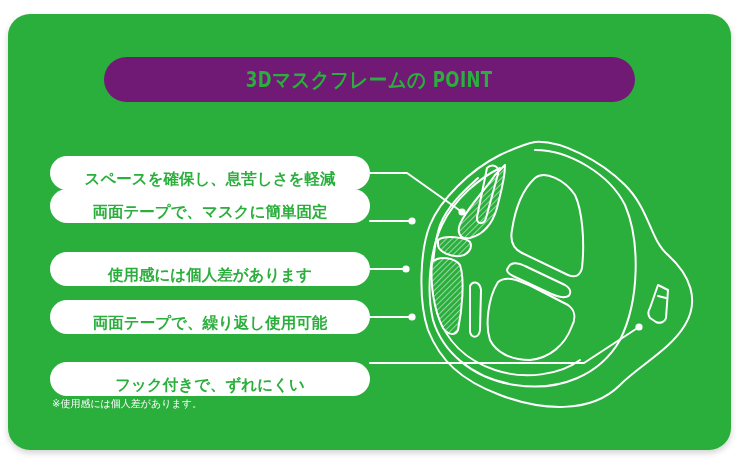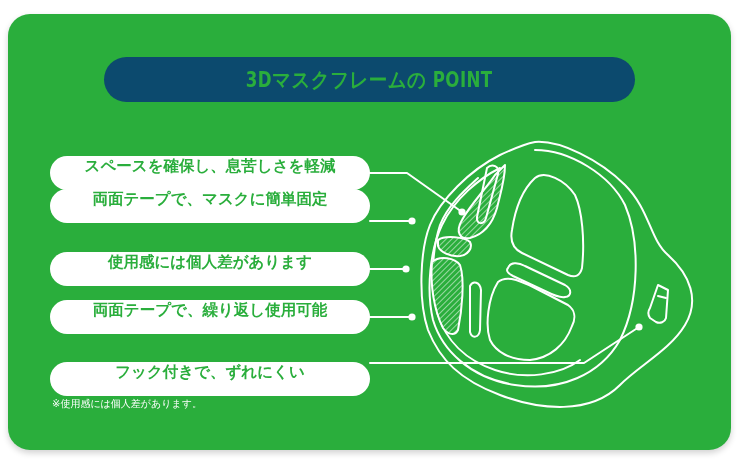--- a/index.html
+++ b/index.html
@@ -2,26 +2,26 @@
 <html><head>
 <meta charset="utf-8">
 <style>
   html, body { margin:0; padding:0; background:#ffffff; }
   body { width:740px; height:465px; position:relative; overflow:hidden;
          font-family:"DejaVu Sans", sans-serif; }
   .panel { position:absolute; left:8px; top:14px; width:723px; height:436px;
            background:#2aae3c; border-radius:22px;
            box-shadow:0 3px 6px rgba(0,0,0,0.18); }
   .title-pill { position:absolute; left:104px; top:57px; width:531px; height:45px;
-                background:#0c4a6e; border-radius:23px; display:flex;
+                background:#701a75; border-radius:23px; display:flex;
                 align-items:center; justify-content:center; }
   .title-text { color:#2aae3c; font-family:"DejaVu Sans Condensed","DejaVu Sans", sans-serif;
                 font-size:21px; font-weight:bold; letter-spacing:0.5px; transform:scaleX(0.88); }
   .pill { position:absolute; left:50px; width:320px; height:34px; background:#fff;
-          border-radius:17px; display:flex; align-items:flex-start; justify-content:center; }
+          border-radius:17px; display:flex; align-items:flex-end; justify-content:center; }
   .pill span { color:#2aae3c; font-size:15.5px; font-weight:bold; white-space:nowrap; }
   .note { position:absolute; left:52px; top:397px; color:#fff; font-size:10px; white-space:nowrap; }
   svg.illus { position:absolute; left:0; top:0; }
 </style>
 </head>
 <body>
 
 <div class="panel"></div>
 
 <div class="title-pill">

